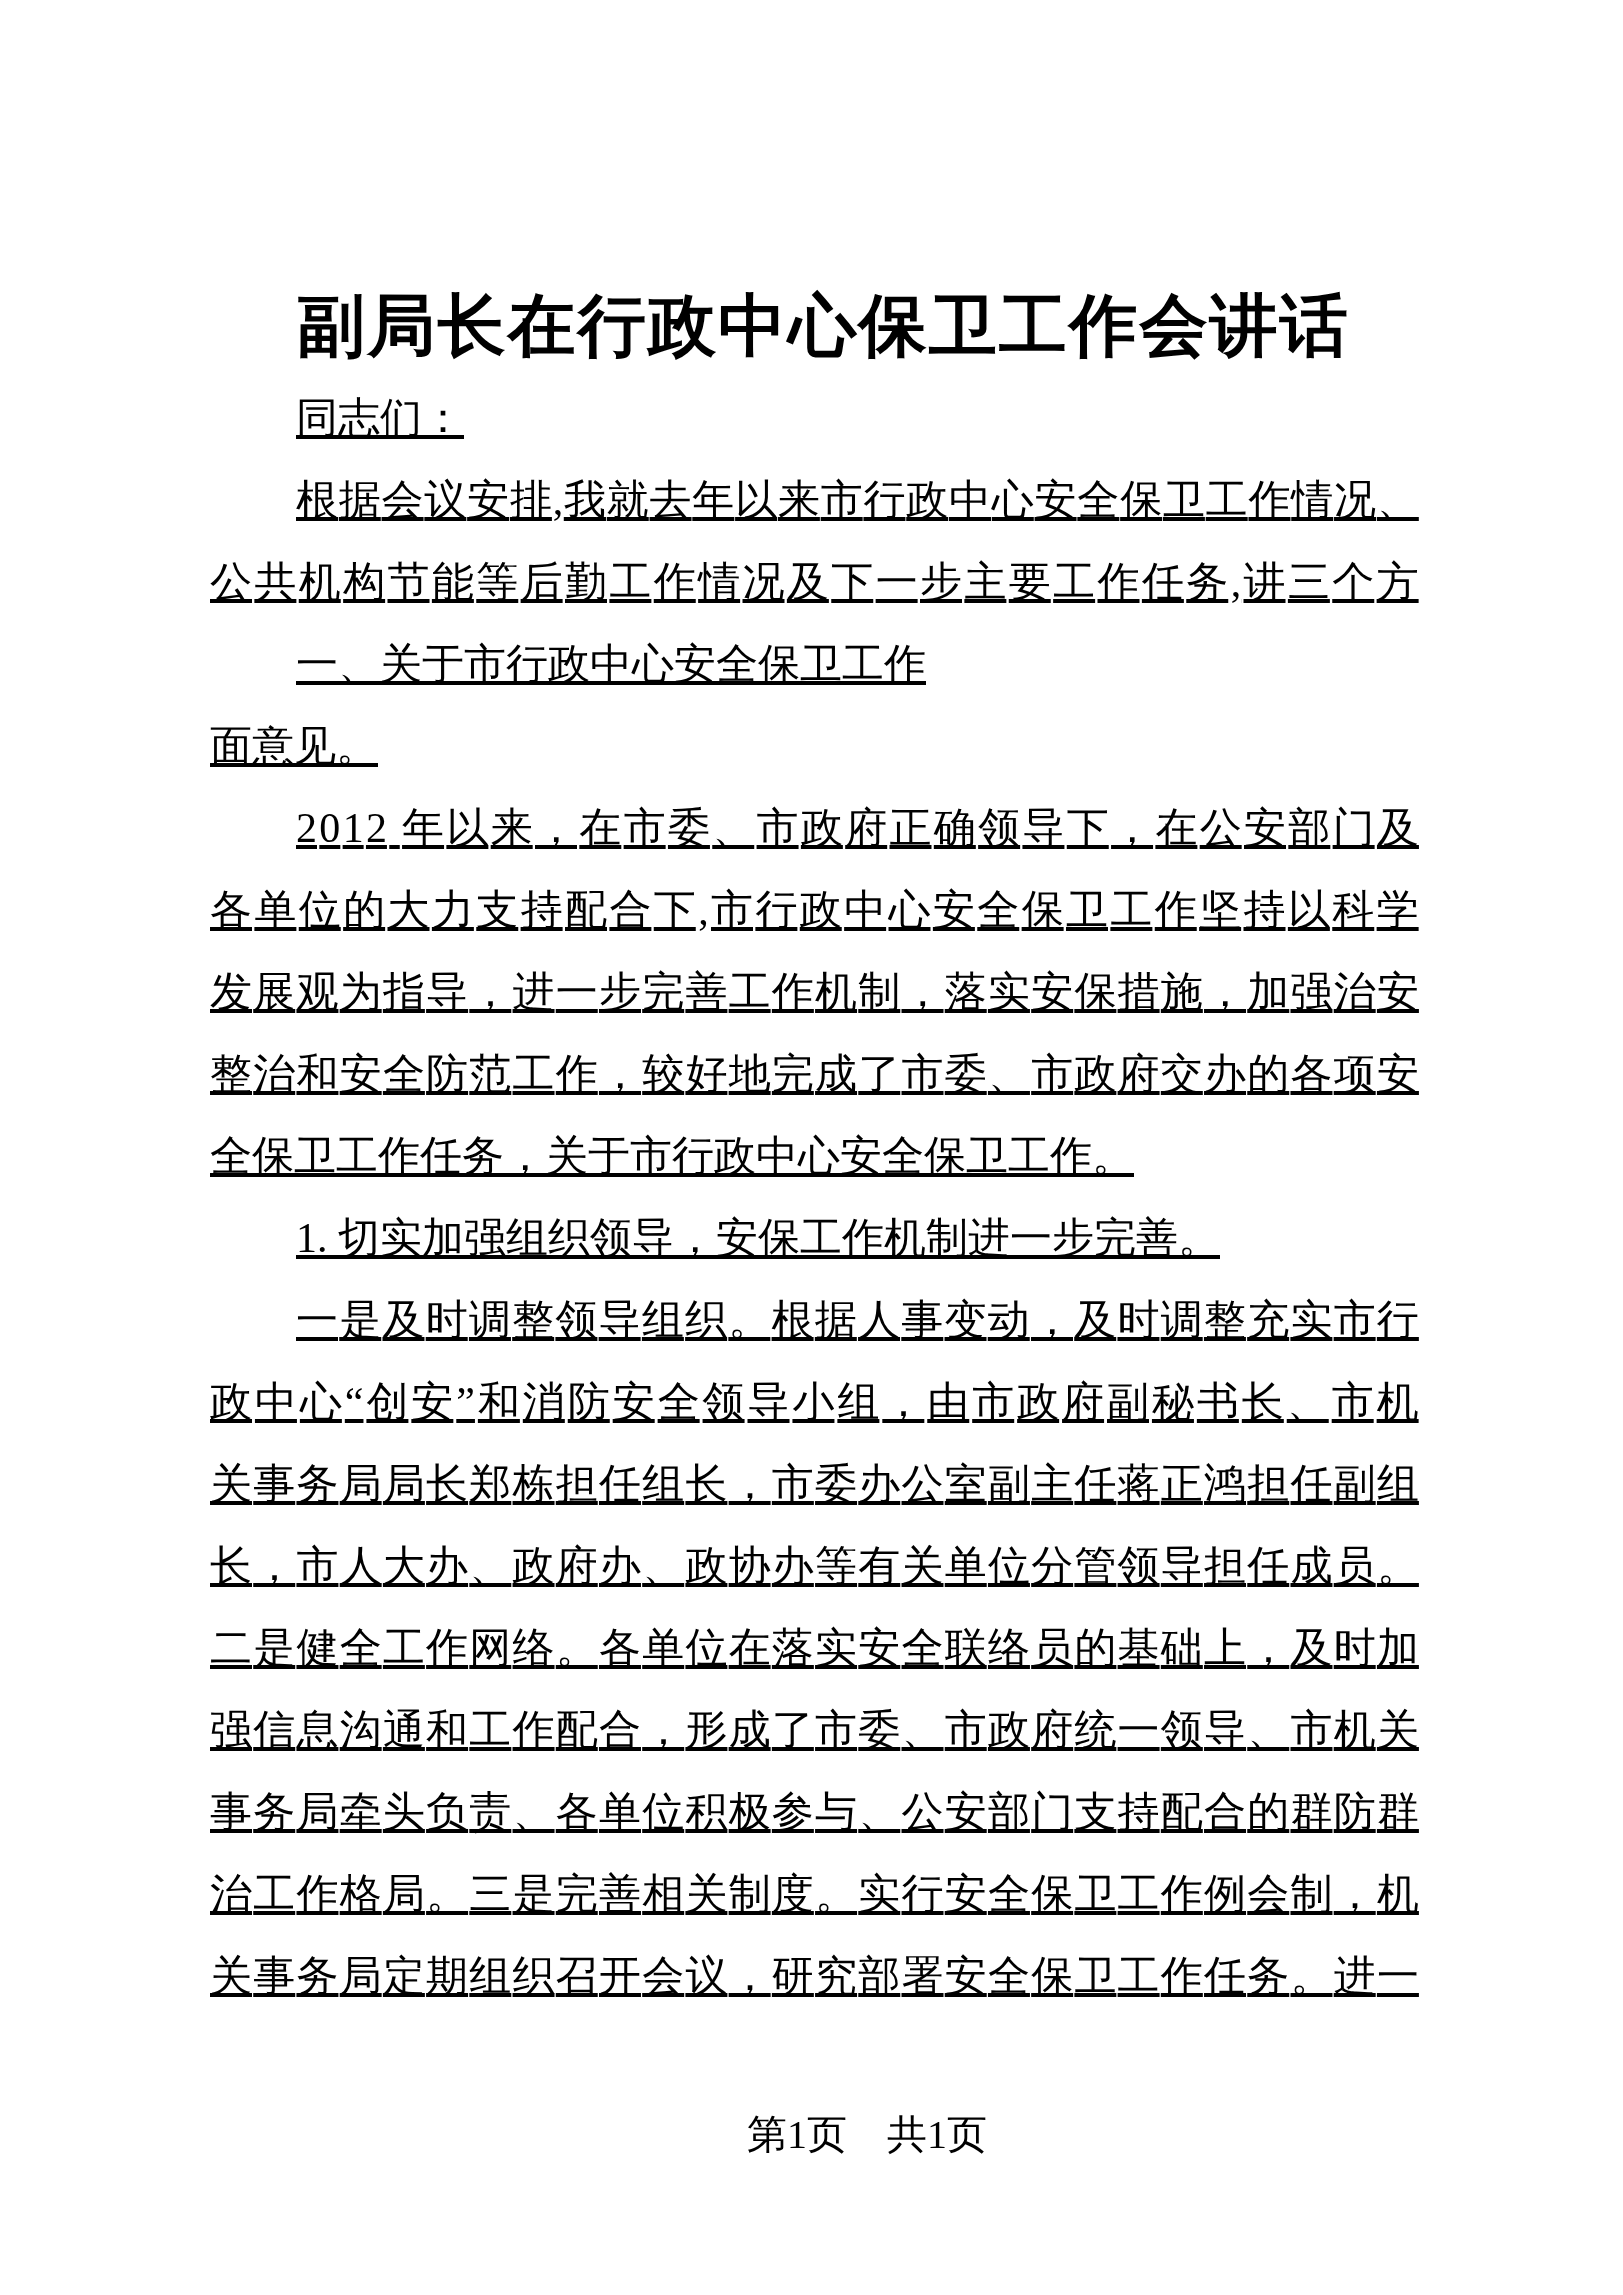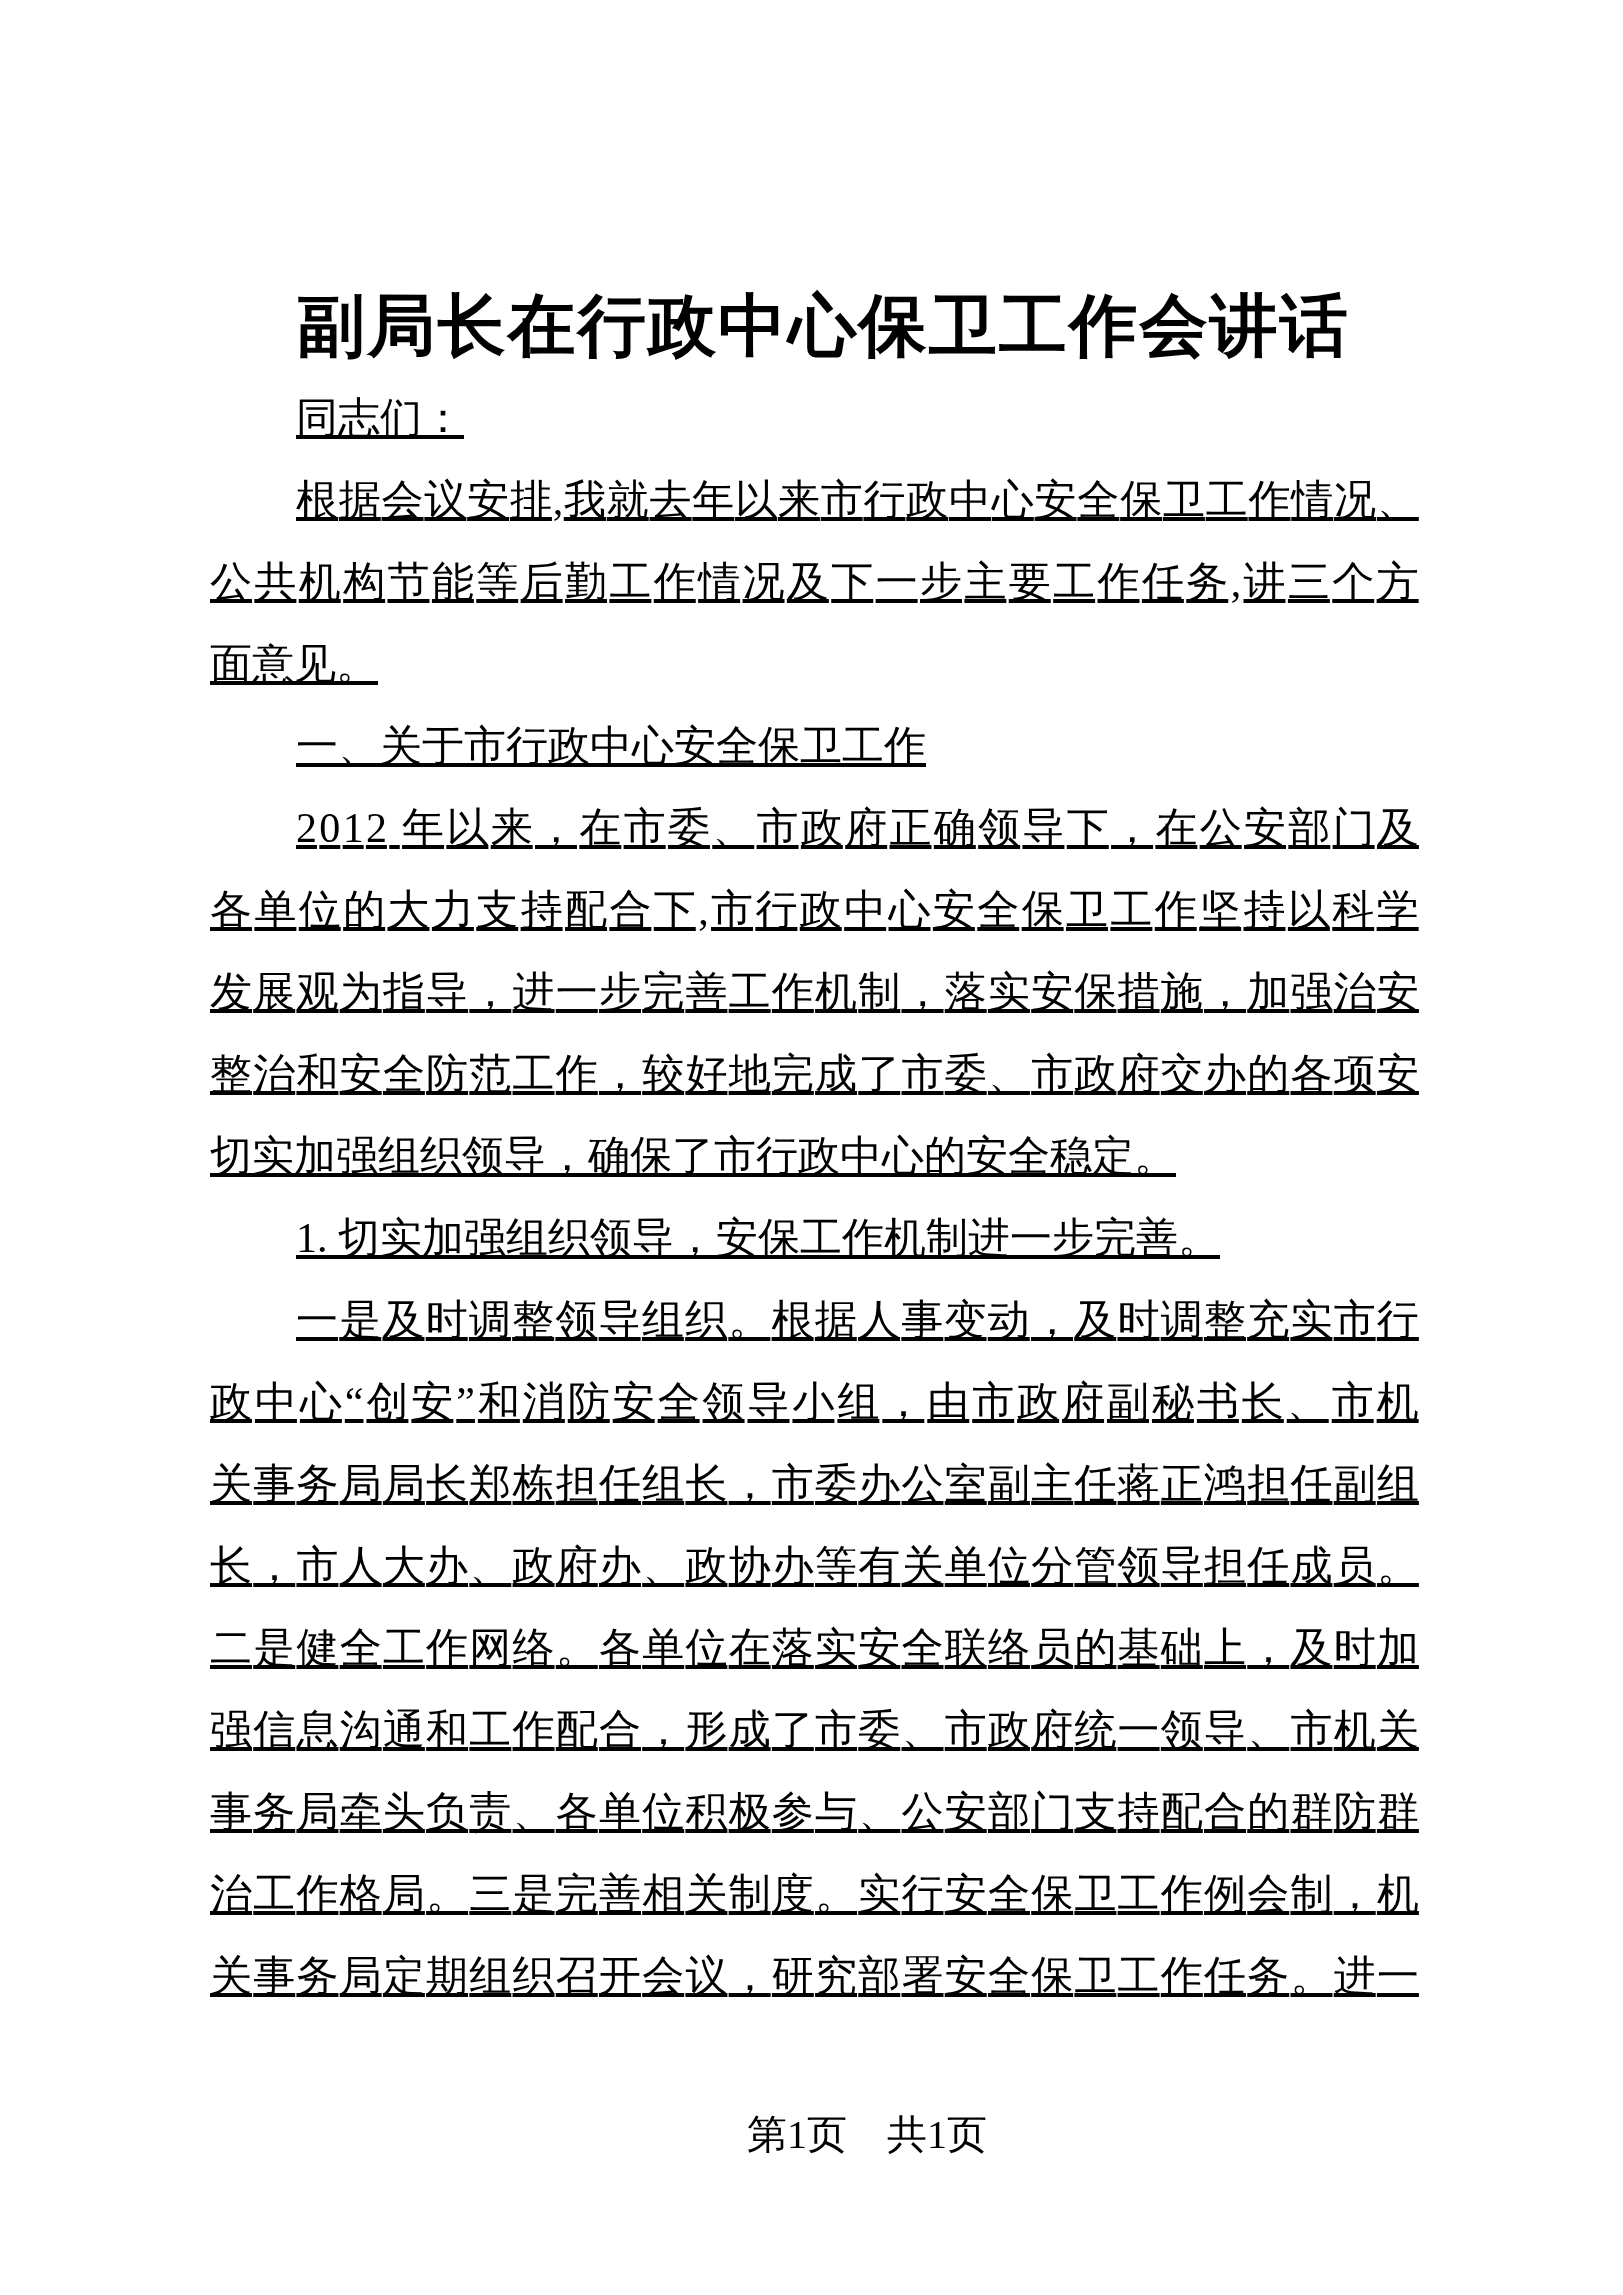--- a/index.html
+++ b/index.html
@@ -121,22 +121,22 @@
         <span>工</span>
         <span>作</span>
         <span>任</span>
         <span>务</span>
         <span>,</span>
         <span>讲</span>
         <span>三</span>
         <span>个</span>
         <span>方</span>
       </div>
+      <div class="line indent">一、关于市行政中心安全保卫工作</div>
       <div class="line">面意见。</div>
-      <div class="line indent">一、关于市行政中心安全保卫工作</div>
       <div class="line fit indent">
         <span>2</span>
         <span>0</span>
         <span>1</span>
         <span>2</span>
         <span>&nbsp;</span>
         <span>年</span>
         <span>以</span>
         <span>来</span>
         <span>，</span>
@@ -243,21 +243,21 @@
         <span>市</span>
         <span>政</span>
         <span>府</span>
         <span>交</span>
         <span>办</span>
         <span>的</span>
         <span>各</span>
         <span>项</span>
         <span>安</span>
       </div>
-      <div class="line">切实加强组织领导，确保了市行政中心的安全稳定。</div>
+      <div class="line">全保卫工作任务，关于市行政中心安全保卫工作。</div>
       <div class="line indent">1. 切实加强组织领导，安保工作机制进一步完善。</div>
       <div class="line fit indent">
         <span>一</span>
         <span>是</span>
         <span>及</span>
         <span>时</span>
         <span>调</span>
         <span>整</span>
         <span>领</span>
         <span>导</span>

